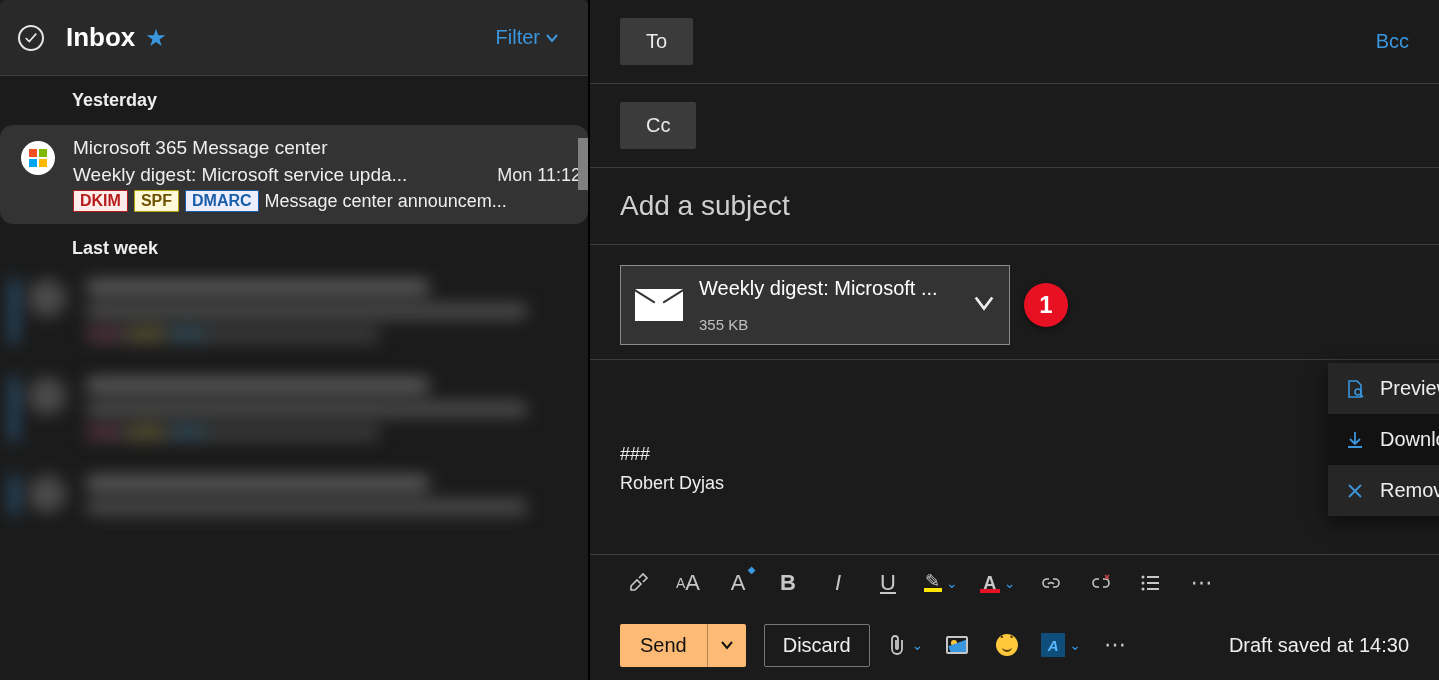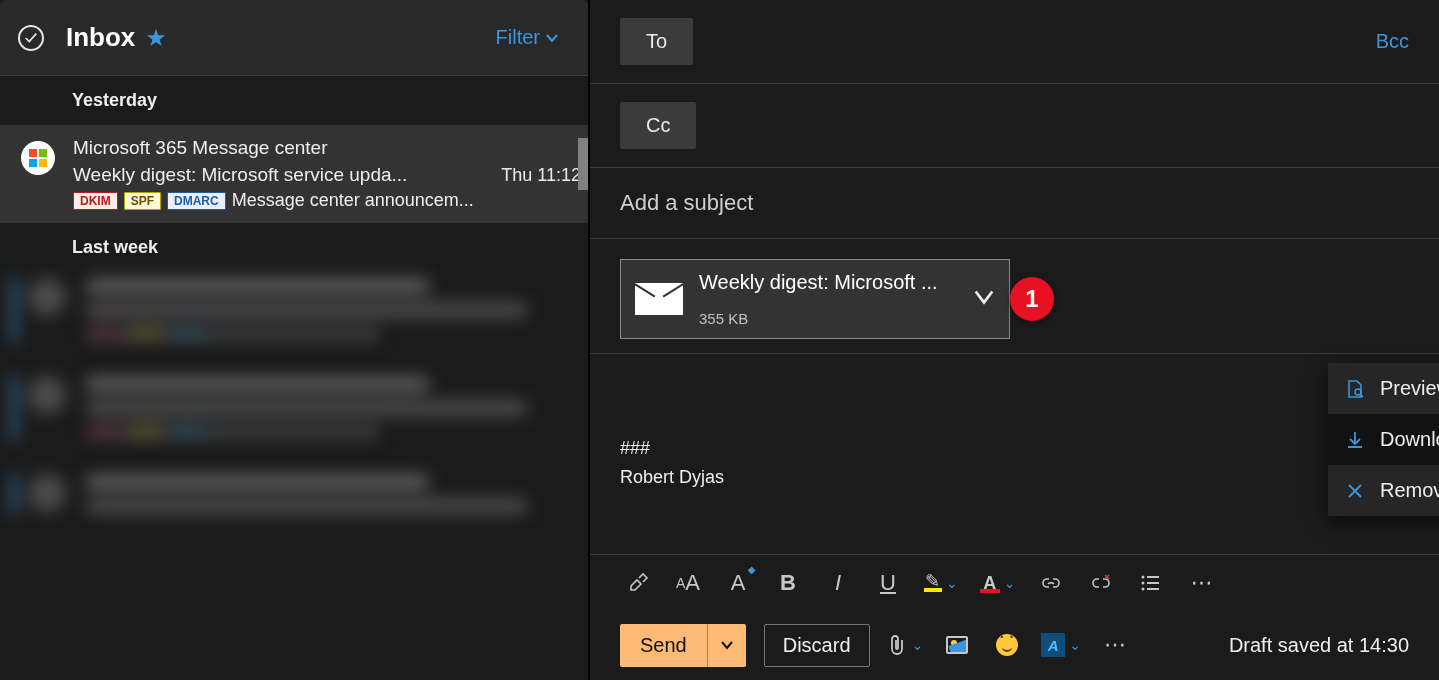--- a/index.html
+++ b/index.html
@@ -60,20 +60,21 @@
     font-weight: 600;
     color: #eee;
     background: #1b1b1b;
   }
 
   .mail-item {
     display: flex;
     padding: 12px 7px 12px 18px;
     background: #333333;
     border-left: 3px solid #333333;
+    border-radius: 13px;
   }
   .mail-item .avatar {
     width: 34px; height: 34px;
     border-radius: 50%;
     background: #fff;
     display: flex; align-items: center; justify-content: center;
     margin-right: 18px;
     margin-top: 4px;
   }
   .mail-item .avatar .ms-logo {
@@ -84,21 +85,21 @@
   .ms-logo .q2 { background:#7fba00; top:0; right:0; }
   .ms-logo .q3 { background:#00a4ef; bottom:0; left:0; }
   .ms-logo .q4 { background:#ffb900; bottom:0; right:0; }
 
   .mail-text { flex: 1; min-width: 0; }
   .mail-sender { font-size: 19px; color: #eee; margin-bottom: 5px; }
   .mail-line2 { display: flex; justify-content: space-between; align-items: baseline; font-size: 19px; color: #eee; }
   .mail-subject { white-space: nowrap; overflow: hidden; text-overflow: ellipsis; max-width: 340px; }
   .mail-time { color: #eaeaea; font-size: 18px; flex-shrink:0; margin-left: 20px; }
   .mail-line3 { display:flex; align-items:center; gap:6px; font-size: 18px; color: #eee; margin-top: 4px;}
-  .badge { font-size: 12px; font-weight:700; padding: 1px 6px; border:1px solid; background:#fff; border-radius:1px;}
+  .badge { font-size: 16px; font-weight:700; padding: 1px 6px; border:1px solid; background:#fff; border-radius:1px;}
   .badge.dkim  { color:#b71c1c; border-color:#b71c1c; background:#fdecea;}
   .badge.spf   { color:#6b5200; border-color:#b8a300; background:#fff8d9;}
   .badge.dmarc { color:#1a5da8; border-color:#1a5da8; background:#ecedff;}
   .preview-text { white-space: nowrap; overflow:hidden; text-overflow:ellipsis; max-width: 280px;}
 
   .scroll-thumb {
     position: absolute;
     right: 0; top: 138px;
     width: 10px; height: 52px;
     background: #808080;
@@ -151,29 +152,30 @@
 
   .subject-row {
     padding: 22px 30px;
     border-bottom: 1px solid #3d3d3d;
   }
   .subject-input {
     width: 100%;
     background: transparent;
     border: none;
     outline: none;
-    font-size: 22px;
+    font-size: 28px;
     color: #5eead4;
   }
   .subject-input::placeholder { color: #cfcfcf; }
 
   .attach-row {
     padding: 20px 30px 0 30px;
     display:flex;
     align-items:center;
+    gap: 14px;
   }
   .attachment-card {
     width: 390px;
     height: 80px;
     border: 1px solid #8a8a8a;
     background:#333333;
     display:flex;
     align-items:center;
     padding: 0 14px;
     gap: 16px;
@@ -366,21 +368,21 @@
         <span class="q1"></span>
           <span class="q2"></span>
           <span class="q3"></span>
           <span class="q4"></span>
       </div>
     </div>
     <div class="mail-text">
       <div class="mail-sender">Microsoft 365 Message center</div>
       <div class="mail-line2">
         <div class="mail-subject">Weekly digest: Microsoft service upda...</div>
-        <div class="mail-time">Thu 11:12</div>
+        <div class="mail-time">Mon 11:12</div>
       </div>
       <div class="mail-line3">
         <span class="badge dkim">DKIM</span>
         <span class="badge spf">SPF</span>
         <span class="badge dmarc">DMARC</span>
         <span class="preview-text">Message center announcem...</span>
       </div>
     </div>
   </div>
 

